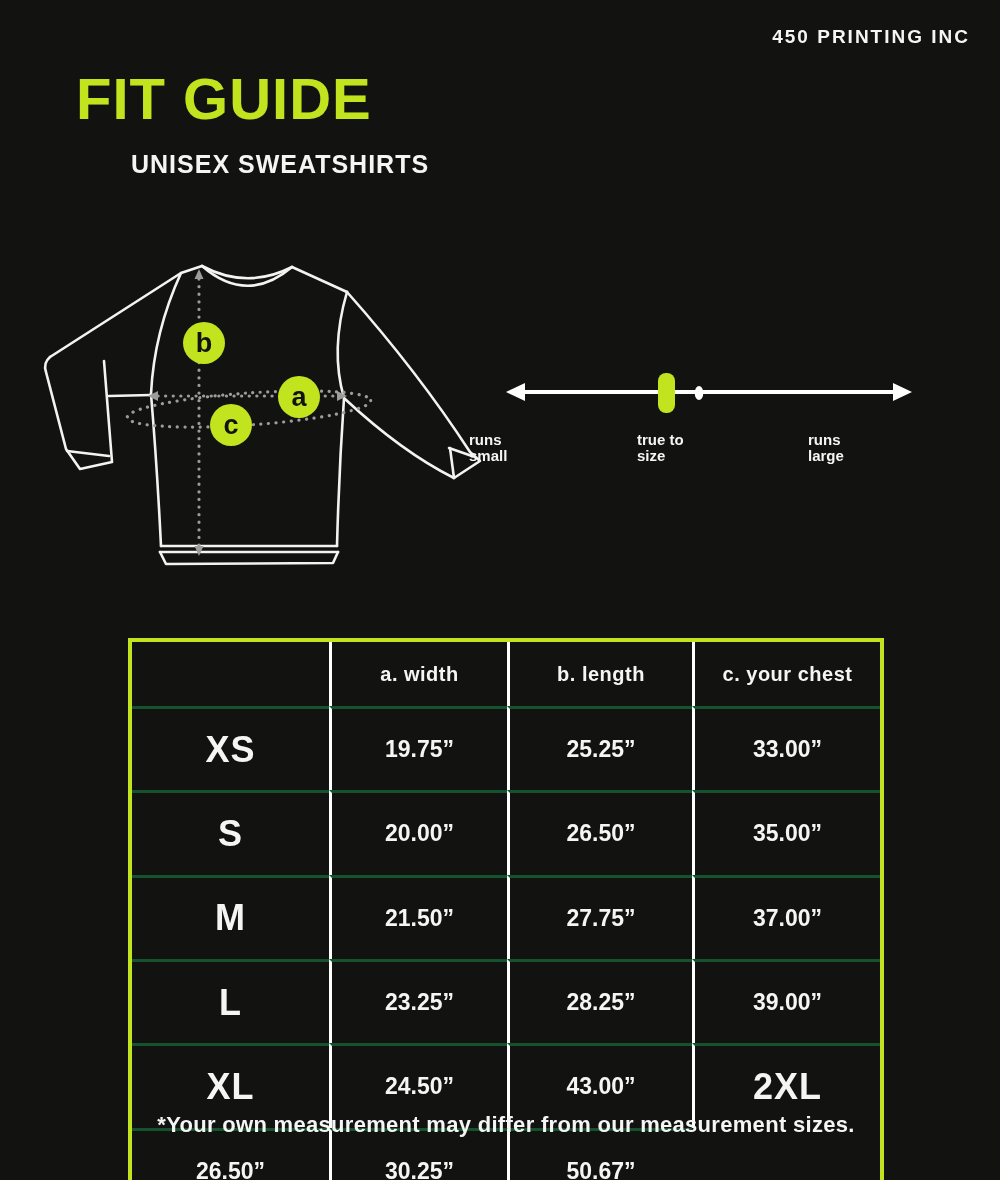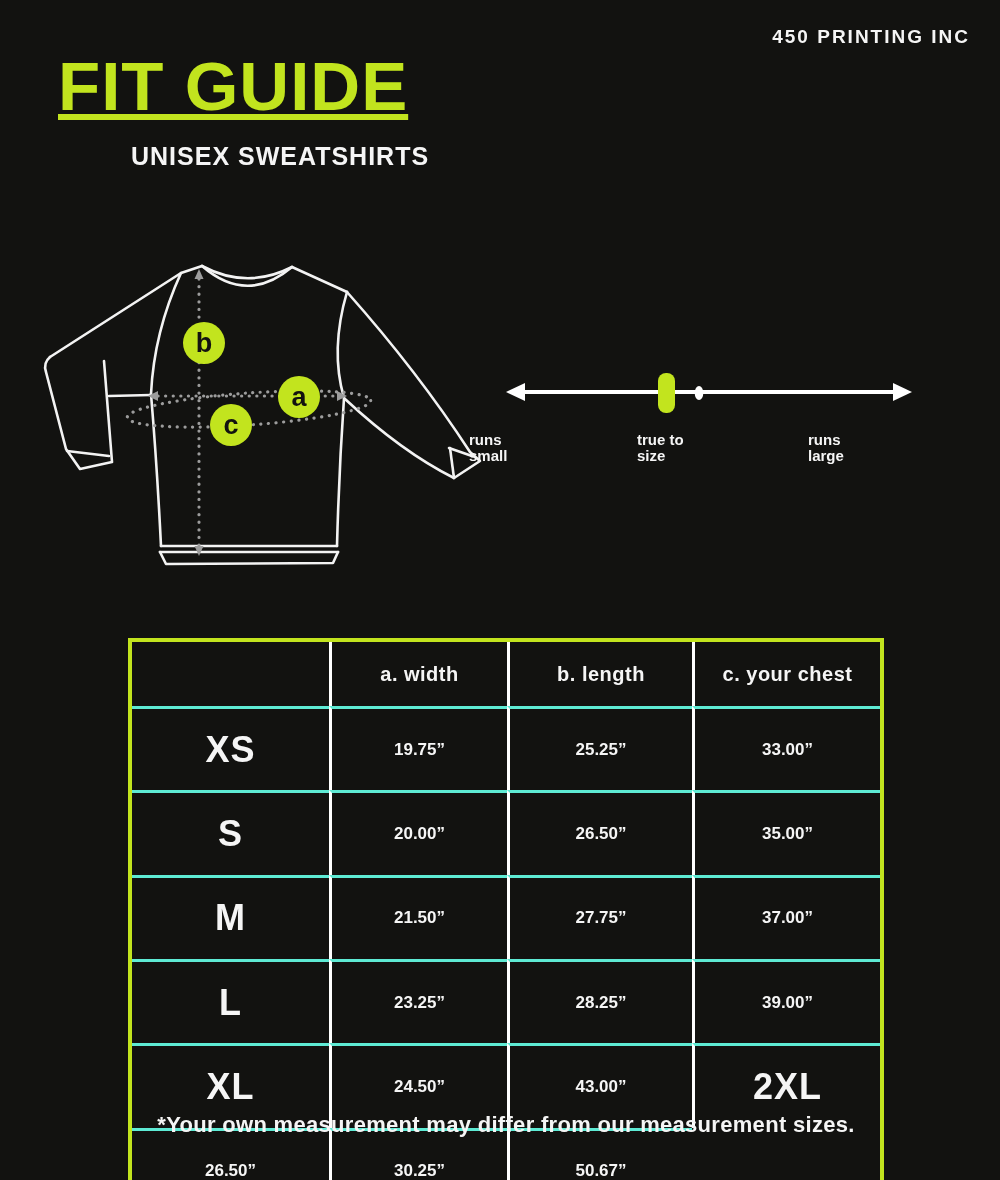--- a/index.html
+++ b/index.html
@@ -8,52 +8,52 @@
   .page {
     position:relative; width:1000px; height:1180px; overflow:hidden;
     background:var(--bg); color:var(--ink);
     font-family:"Liberation Sans", sans-serif; font-weight:bold;
   }
   .brand {
     position:absolute; top:26px; right:30px;
     font-size:19px; letter-spacing:2px; white-space:nowrap;
   }
   .title {
-    position:absolute; left:58px; top:52px; margin:0;
-    font-size:69px; line-height:1; color:var(--accent); letter-spacing:1px;text-decoration:underline;
+    position:absolute; left:58px; top:52px; margin:18px;
+    font-size:58px; line-height:1; color:var(--accent); letter-spacing:1px;
   }
   .subtitle {
-    position:absolute; left:131px; top:142px;
+    position:absolute; left:131px; top:150px;
     font-size:25px; letter-spacing:1px;
   }
   .diagram { position:absolute; left:0; top:0; width:1000px; height:600px; }
   .scale-label {
     position:absolute; top:432px; width:140px;
     text-align:left; font-size:15px; line-height:16px;
   }
   .scale-label span { display:block; }
   .scale-label.left   { left:469px; }
   .scale-label.center { left:637px; }
   .scale-label.right  { left:808px; }
   .size-table {
     position:absolute; left:128px; top:638px; width:756px; height:578px;
     border:4px solid var(--accent);
     display:grid;
     grid-template-columns:197fr 178fr 185fr 188fr;
     grid-template-rows:64px repeat(6, 1fr);
   }
   .cell {
     display:flex; align-items:center; justify-content:center;
-    border-top:3px solid #5eead4; border-left:3px solid #fff;
+    border-top:3px solid #14532d; border-left:3px solid #fff;
   }
   .cell:nth-child(4n+1) { border-left:none; }
   .cell:nth-child(-n+4) { border-top:none; }
   .head { font-size:20px; letter-spacing:0.5px; }
   .size { font-size:36px; letter-spacing:1px; }
-  .val  { font-size:17px; }
+  .val  { font-size:23px; }
   .footnote {
     position:absolute; left:0; top:1112px; width:1012px;
     text-align:center; font-size:22px; letter-spacing:0.3px;
   }
 </style>
 </head>
 <body>
 
 <div class="page">
 

